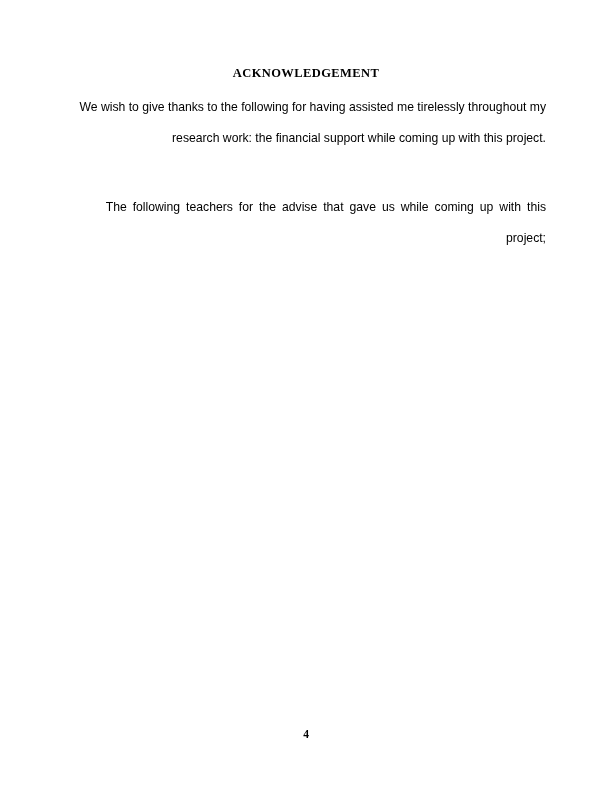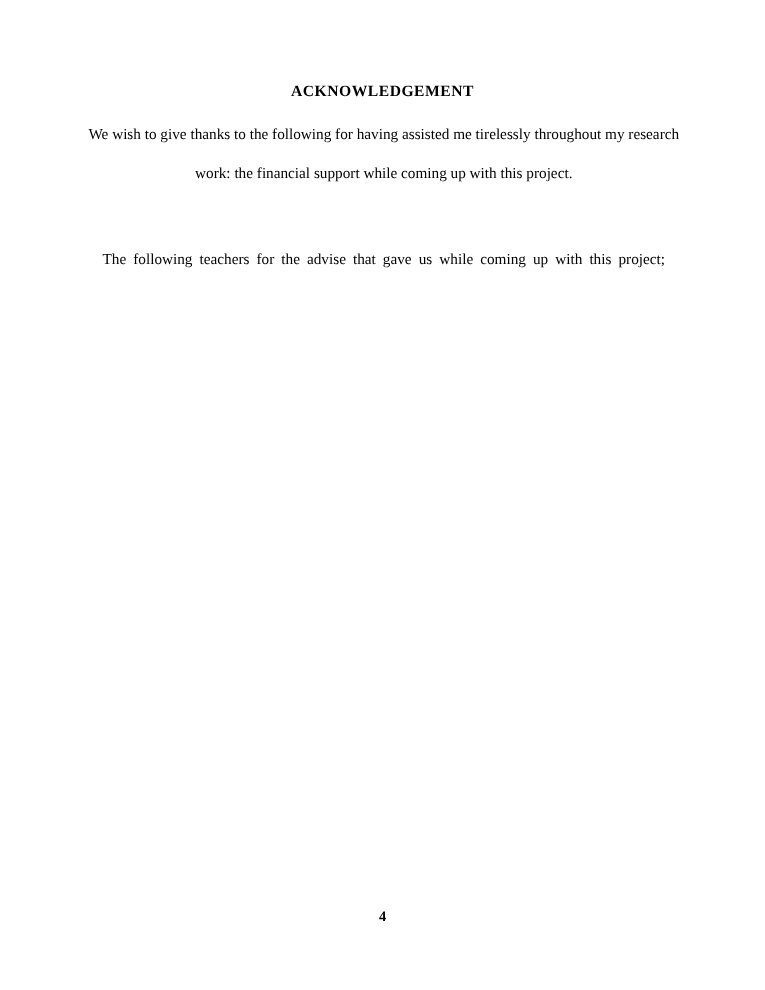--- a/index.html
+++ b/index.html
@@ -31,22 +31,22 @@
     font-weight: bold;
     letter-spacing: 0.4px;
     font-family: "Liberation Serif", serif;
   }
   .body-block {
     position: absolute;
     left: 68px;
     width: 478px;
     font-size: 12.2px;
     line-height: 31px;
-    text-align: center;
-    font-family: Liberation Serif, serif;
+    text-align: right;
+    font-family: Liberation Sans, sans-serif;
   }
   .para-1 { top: 92px; }
   .para-2 { top: 158px; }
   .para-3 { top: 192px; }
   .para-3 .spaced {
     
     word-spacing: 2.6px;
   }
   .page-number {
     position: absolute;

